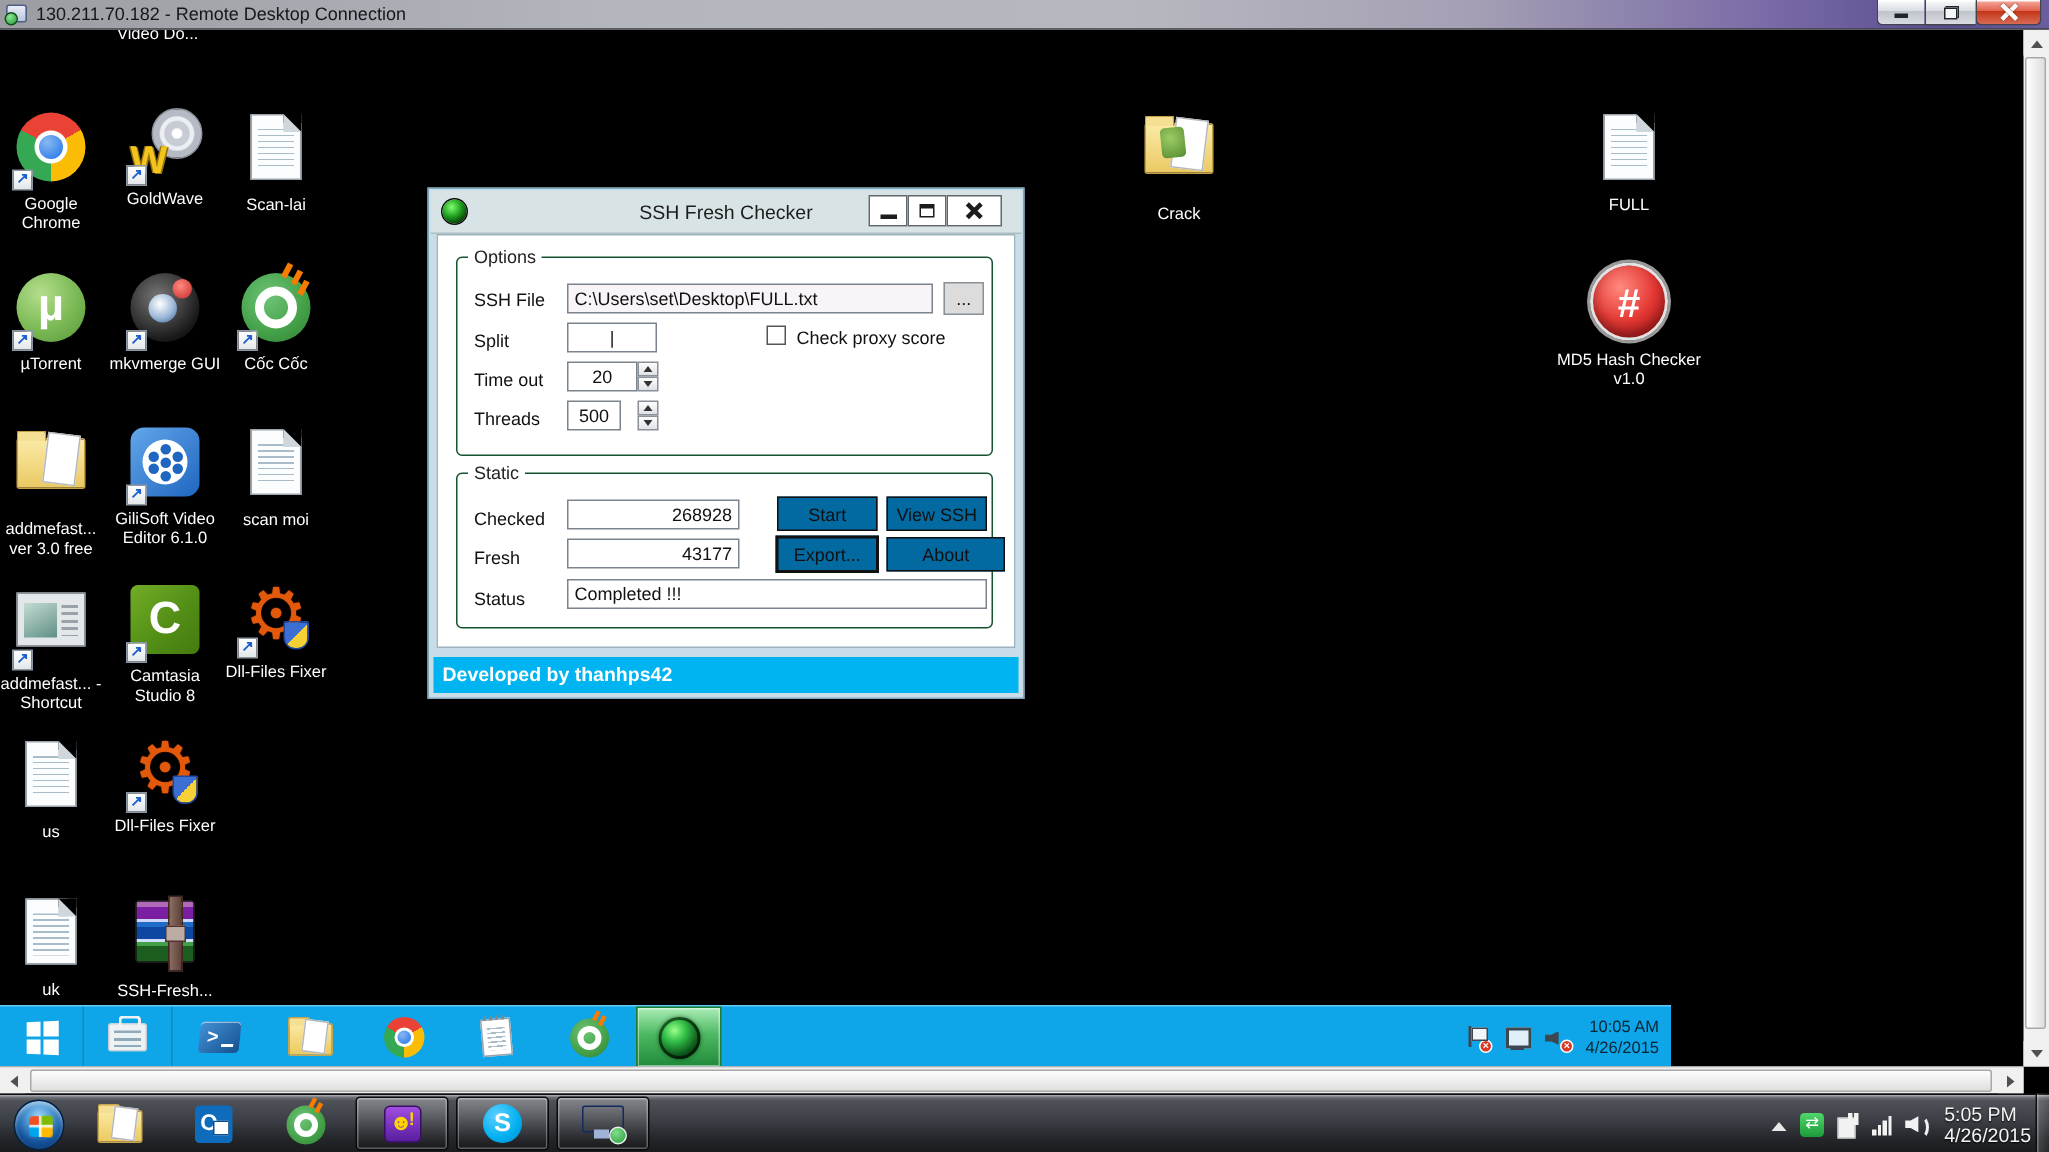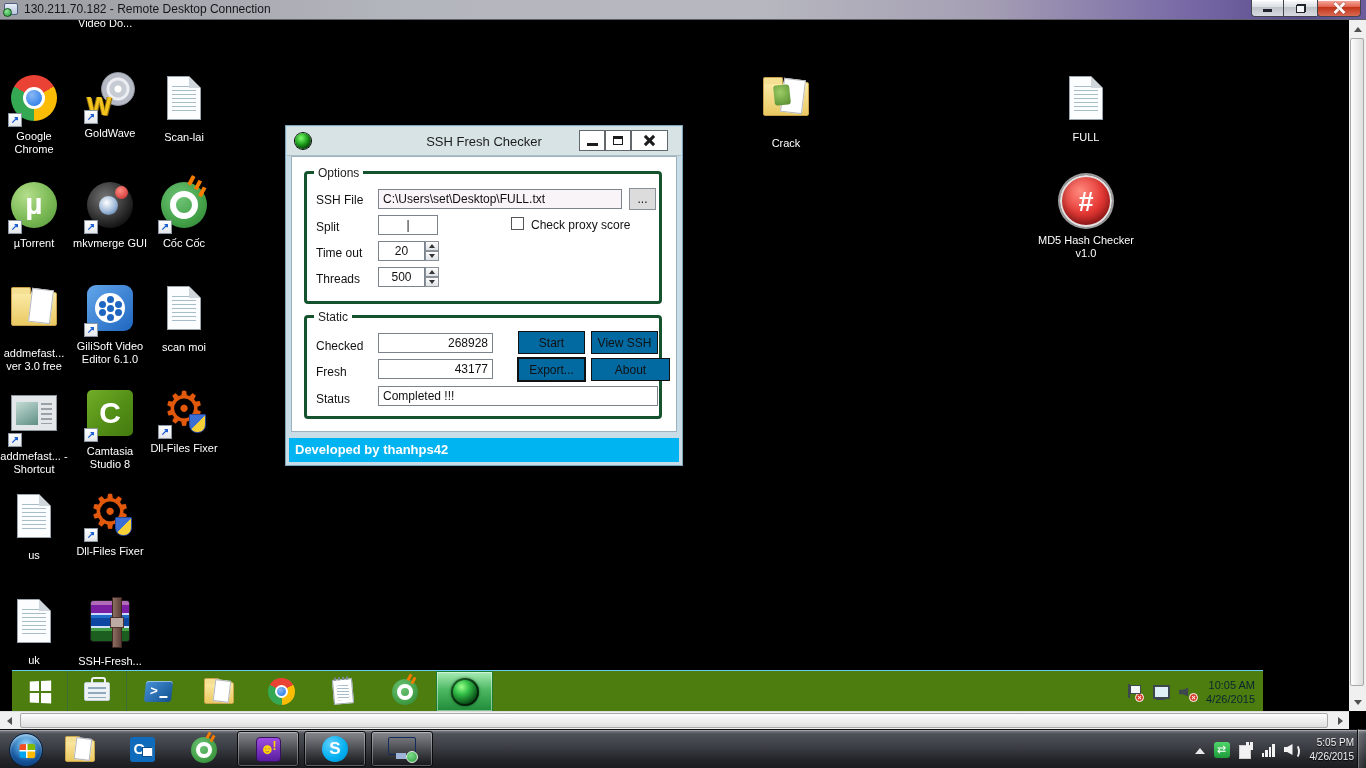--- a/index.html
+++ b/index.html
@@ -146,21 +146,21 @@
   .wb.clsw { left:345px; width:37px; }
   .g-min { width:11px; height:3px; background:#1c1c1c; margin-top:7px; }
   .g-max { width:10px; height:9px; border:1px solid #1c1c1c; border-top-width:3px; }
   .g-x { position:relative; width:13px; height:13px; }
   .g-x::before,.g-x::after { content:""; position:absolute; left:5px; top:0; width:3px; height:13px; background:#1c1c1c; }
   .g-x::before { transform:rotate(45deg); }
   .g-x::after { transform:rotate(-45deg); }
 
   .dlg-client { position:absolute; left:5px; right:5px; top:30px; height:276px; background:#fff;
     border:1px solid #9db3be; }
-  .grp { position:absolute; left:12px; width:358px; border:3px solid #14532d; border-radius:4px; }
+  .grp { position:absolute; left:12px; width:358px; border:1px solid #14532d; border-radius:4px; }
   .grp.opts { top:14px; height:133px; }
   .grp.stat { top:158px; height:104px; }
   .grp .lg { position:absolute; top:-8px; left:7px; background:#fff; padding:0 4px; font-size:12px; color:#222; }
   .flabel { position:absolute; font-size:12px; color:#111; }
   .tin { position:absolute; height:20px; border:1px solid #7b838c; background:#fff; font-size:12px;
     font-family:"Liberation Sans",sans-serif; padding:0 4px; color:#111; outline:none; }
   .tin.pink { background:#f9f4f8; }
   .tin.rt { text-align:right; }
   .tin.ctr { text-align:center; }
   .dbtn { position:absolute; background:#0369a1; border:1px solid #111; font-size:12px;
@@ -170,22 +170,22 @@
   .spin .su,.spin .sd { position:absolute; left:0; width:14px; height:10px; background:linear-gradient(#fdfdfd,#dfe2e6);
     border:1px solid #8a9097; display:flex; align-items:center; justify-content:center; }
   .spin .su { top:0; } .spin .sd { top:10px; }
   .spin .su::before { content:""; border:3px solid transparent; border-bottom:4px solid #333; margin-top:-3px; }
   .spin .sd::before { content:""; border:3px solid transparent; border-top:4px solid #333; margin-bottom:-3px; }
   .cbx { position:absolute; width:13px; height:13px; background:#fff; border:1px solid #555; }
   .dlg-footer { position:absolute; left:3px; right:3px; top:312px; height:24px; background:#00b4f1;
     color:#fff; font-weight:bold; font-size:13px; line-height:24px; padding-left:6px; }
 
   
-  .rtb { position:absolute; left:0; bottom:0; width:1251px; height:41px; background:#4d7c0f;
-    border-top:1px solid #66cbf2;margin-left:12px; }
+  .rtb { position:absolute; left:0; bottom:0; width:1114px; height:41px; background:#0ea5e9;
+    border-top:1px solid #66cbf2; }
   .rtb-sep { position:absolute; top:0; bottom:0; width:1px; background:rgba(20,90,120,.35); }
   .rtb-btn { position:absolute; top:0; height:41px; display:flex; align-items:center; justify-content:center; cursor:pointer; }
   .win8 { display:grid; grid-template-columns:10px 10px; grid-template-rows:10px 10px; gap:2px;
     transform:perspective(60px) rotateY(-14deg); }
   .win8 b { background:#fff; }
   .s-srv { width:26px; height:19px; background:#eef2f5; border:1px solid #c4d2db; border-radius:2px; position:relative; }
   .s-srv::before { content:""; position:absolute; top:-6px; left:6px; width:11px; height:6px;
     border:2px solid #eef2f5; border-bottom:none; border-radius:3px 3px 0 0; }
   .s-srv::after { content:""; position:absolute; left:3px; right:3px; top:4px; height:11px;
     background:repeating-linear-gradient(#8fa9bd 0 2px,transparent 2px 5px); }
@@ -297,21 +297,21 @@
     border:1px solid #cfcfcf; }
   .t-plug::after { content:""; position:absolute; right:0; top:0; width:3px; height:8px; background:#f2f2f2;
     box-shadow:-4px 0 0 #f2f2f2; }
   .t-sig { display:flex; align-items:flex-end; gap:1px; height:14px; cursor:pointer; }
   .t-sig b { width:2.5px; background:#f2f2f2; display:block; }
   .t-spk { position:relative; width:17px; height:15px; cursor:pointer; }
   .t-spk::before { content:""; position:absolute; left:0; top:2px; width:9px; height:11px; background:#f2f2f2;
     clip-path:polygon(0 28%,40% 28%,100% 0,100% 100%,40% 72%,0 72%); }
   .t-spk::after { content:""; position:absolute; right:1px; top:2px; width:6px; height:11px;
     border:2px solid transparent; border-right:2px solid #f2f2f2; border-radius:50%; }
-  .lclock { text-align:right; font-size:10px; line-height:14px; color:#f4f4f4; text-shadow:0 1px 1px #000; cursor:pointer; }
+  .lclock { text-align:left; font-size:13px; line-height:14px; color:#f4f4f4; text-shadow:0 1px 1px #000; cursor:pointer; }
   .showdesk { position:absolute; right:0; top:729px; width:9px; height:39px;
     background:linear-gradient(90deg,rgba(255,255,255,.18),rgba(255,255,255,.05));
     border-left:1px solid #0d0e10; box-shadow:inset 1px 0 0 rgba(255,255,255,.25); cursor:pointer; }
 </style>
 </head>
 <body>
 
 <div class="screen">
 
   <div class="rdp-titlebar">
@@ -498,21 +498,21 @@
         <span class="flabel" style="left:239px;top:61px">Check proxy score</span>
 
         <span class="flabel" style="left:24px;top:89px">Time out</span>
         <input class="tin ctr" style="left: 86px; top: 84px; width: 47px;" value="20">
         <span class="spin" style="left:133px;top:84px">
             <span class="su"></span>
             <span class="sd"></span>
           </span>
 
         <span class="flabel" style="left:24px;top:115px">Threads</span>
-        <input class="tin ctr" style="left: 86px; top: 110px; width: 47px;" value="500">
+        <input class="tin ctr" style="left: 86px; top: 110px; width: 36px;" value="500">
         <span class="spin" style="left:133px;top:110px">
             <span class="su"></span>
             <span class="sd"></span>
           </span>
 
         <div class="grp stat">
           <span class="lg">Static</span>
         </div>
         <span class="flabel" style="left:24px;top:182px">Checked</span>
         <input class="tin rt" style="left: 86px; top: 176px; width: 115px;" value="268928">

